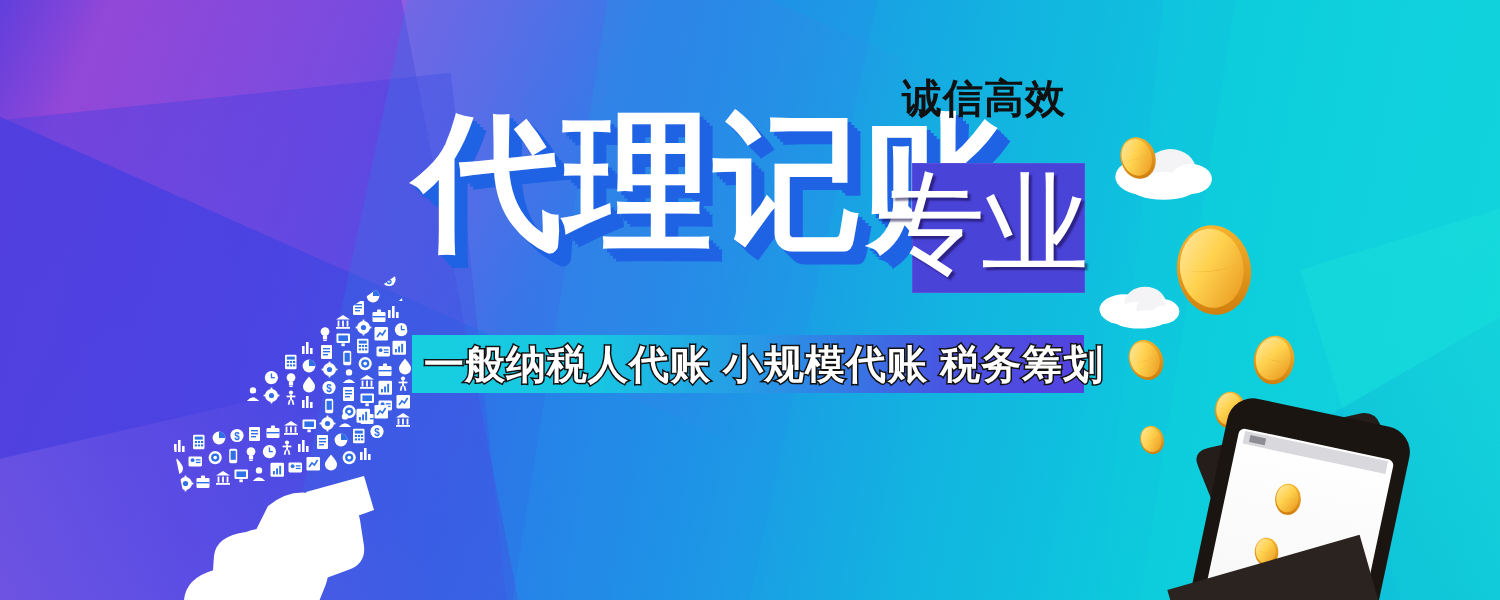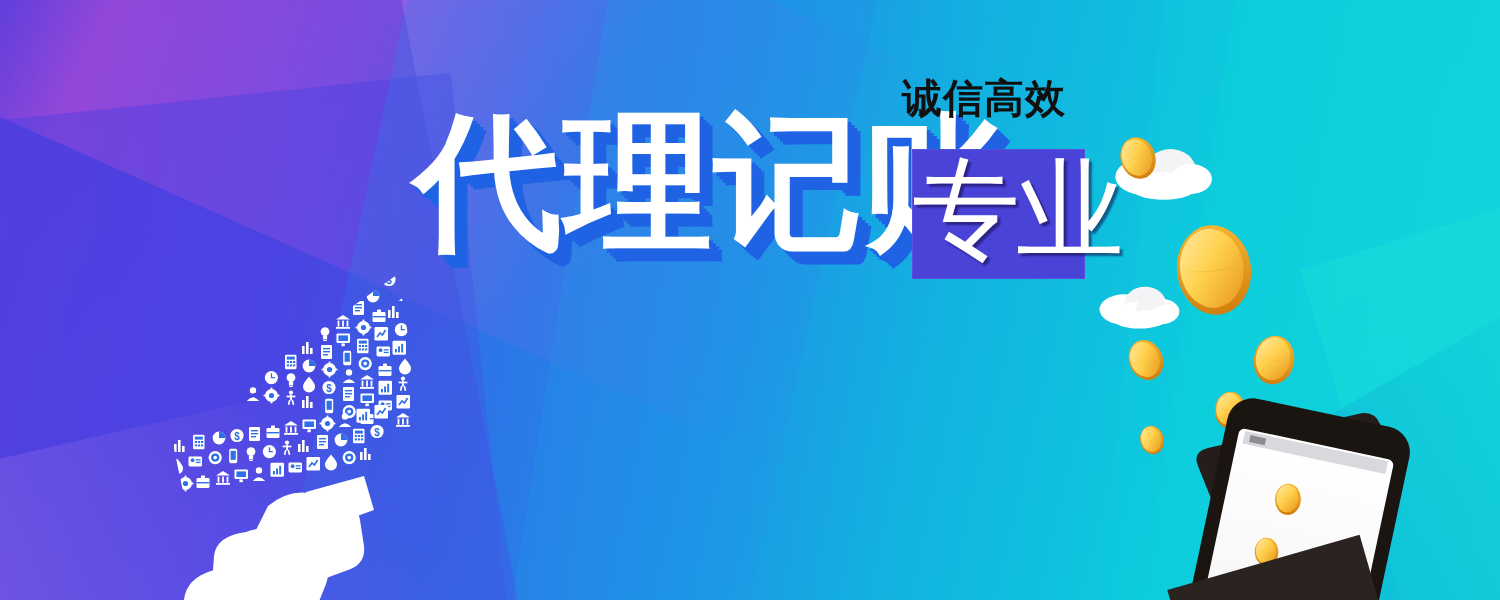--- a/index.html
+++ b/index.html
@@ -114,27 +114,27 @@
     font-weight: 700;
     color: #101010;
     letter-spacing: 1px;
     white-space: nowrap;
   }
 
   
   .badge-pro {
     position: absolute;
     left: 912px;
-    top: 149px;
+    top: 163px;
     width: 173px;
     height: 130px;
     background: #4a43d8;
     display: flex;
     align-items: center;
-    justify-content: flex-start;
+    justify-content: flex-end;
     box-shadow: 0 0 0 1px rgba(255,255,255,.08) inset;
   }
   .badge-pro-text {
     font-size: 108px;
     line-height: 1;
     font-weight: 300;
     color: #ffffff;
     letter-spacing: -4px;
     white-space: nowrap;
     transform: translateY(-4px);
@@ -418,20 +418,23 @@
   </div>
 
   <div class="headline">代理记账</div>
 
   <div class="tagline">诚信高效</div>
 
   <div class="badge-pro">
     <span class="badge-pro-text">专业</span>
   </div>
 
+  <div class="subtitle-bar">
+    <span class="subtitle-text">一般纳税人代账  小规模代账  税务筹划</span>
+  </div>
 
   <div class="right-art">
     <svg width="410" height="490" viewBox="0 0 410 490" aria-hidden="true">
       <defs>
         <linearGradient id="coinG" x1="0" y1="0" x2="1" y2="1">
           <stop offset="0%" stop-color="#ffe9a8"></stop>
           <stop offset="45%" stop-color="#ffd24e"></stop>
           <stop offset="100%" stop-color="#e8941c"></stop>
         </linearGradient>
         <linearGradient id="coinRim" x1="0" y1="0" x2="0" y2="1">

